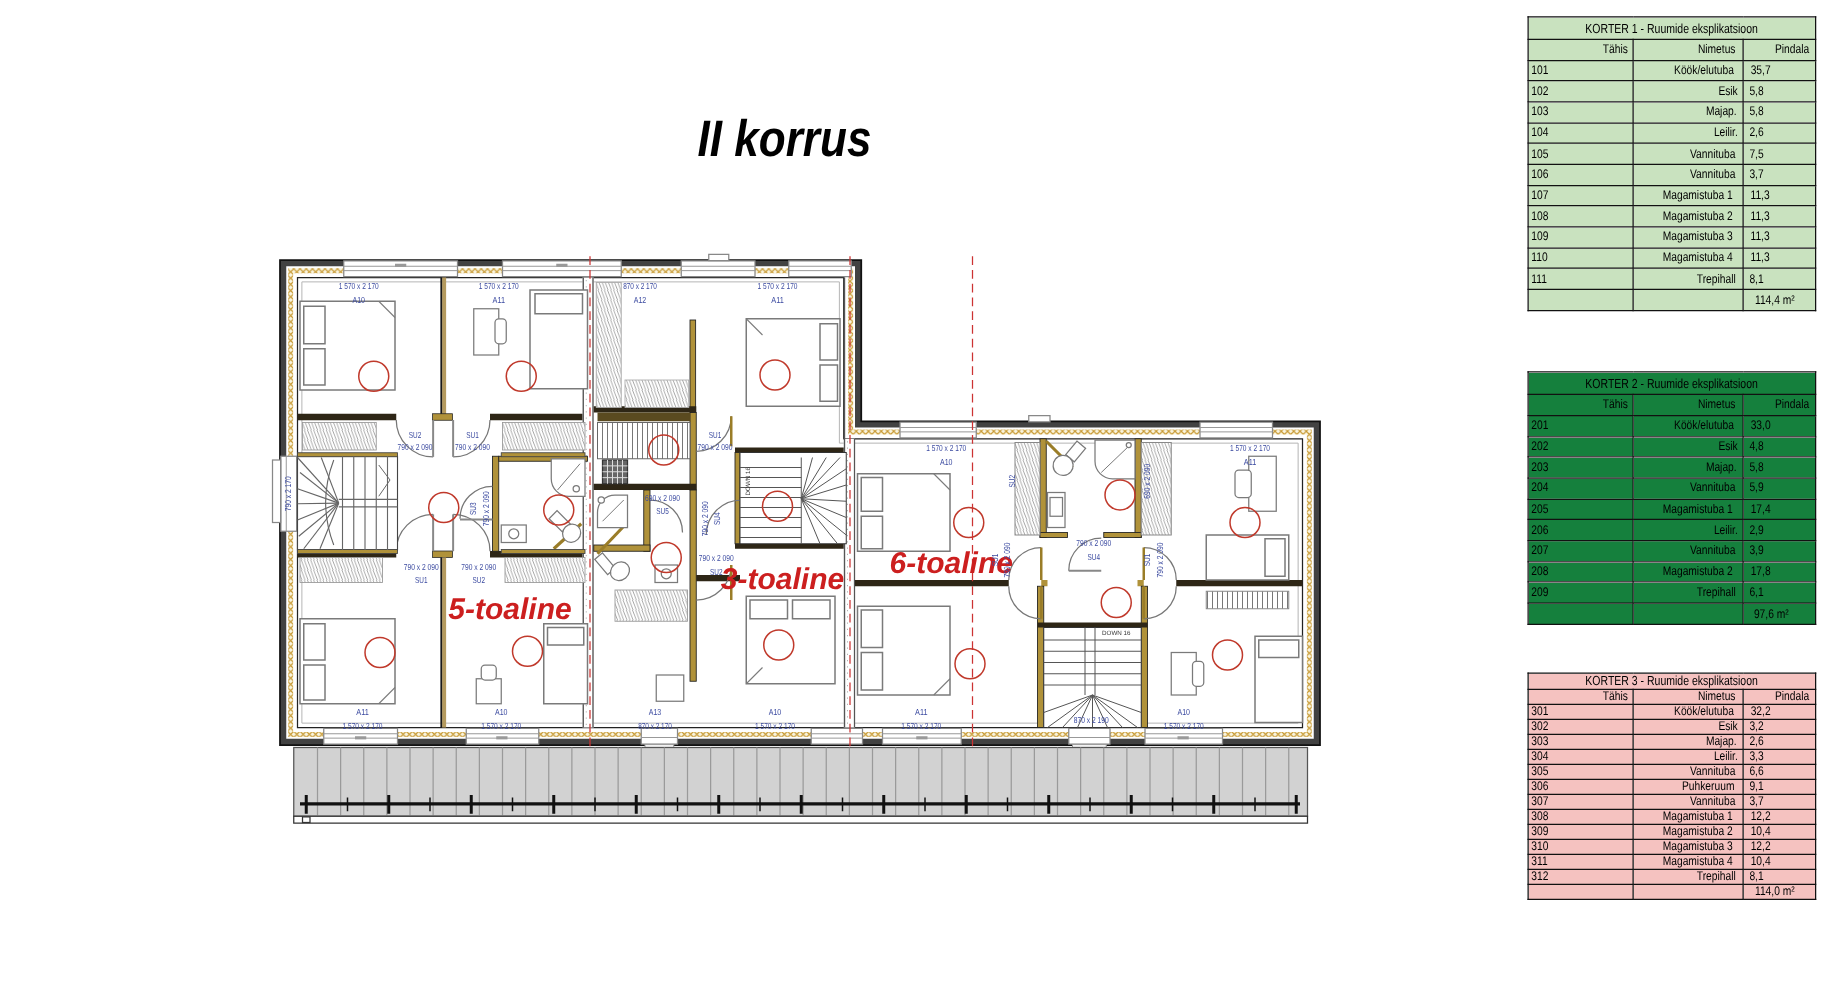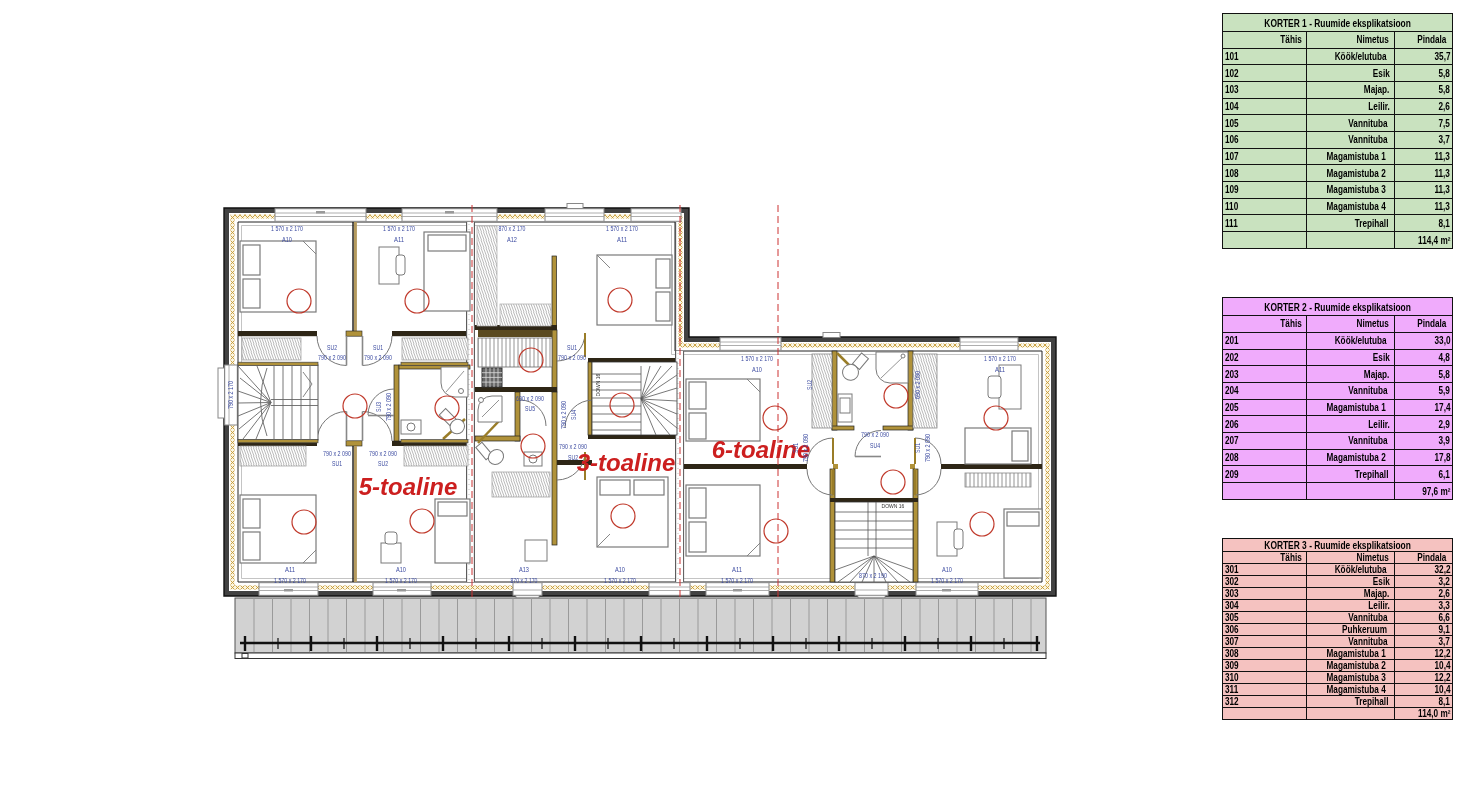--- a/index.html
+++ b/index.html
@@ -1,39 +1,40 @@
 <!DOCTYPE html>
 <html><head>
 <meta charset="utf-8">
 <style>
 html,body{margin:0;padding:0;background:#ffffff;}
 body{font-family:"Liberation Sans", sans-serif;}
 #page{position:relative;width:1457px;height:800px;background:#ffffff;overflow:hidden;}
 #title{position:absolute;left:558px;top:88px;width:300px;font-size:41px;font-weight:bold;font-style:italic;color:#000;}
 #title span{display:inline-block;transform:scaleX(0.86);transform-origin:left center;}
-table.kort{position:absolute;border-collapse:collapse;table-layout:fixed;font-family:"Liberation Sans", sans-serif;font-size:10px;font-weight:bold;color:#000;border:1px solid #000;}
+table.kort{position:absolute;border-collapse:collapse;table-layout:fixed;font-family:"Liberation Sans", sans-serif;font-size:10px;font-weight:normal;color:#000;border:1px solid #000;}
 table.kort td{border:1px solid #111;padding:0 2px;overflow:hidden;white-space:nowrap;}
 table.kort td span{display:inline-block;transform:scaleX(0.82);transform-origin:left center;}
 table.kort td.c{text-align:right;}
 table.kort td.c span{transform-origin:center center;}
-table.kort td.r{text-align:right;}
+table.kort td.r{}
 table.kort td.r span{transform-origin:right center;}
 table.kort td.ttl{text-align:center;font-size:10.5px;}
 table.kort td.ttl span{transform:scaleX(0.8);transform-origin:center center;}
 #t1{left:1222px;top:13px;}
 #t1 td{background:#c9e2bf;}
 #t2{left:1222px;top:297px;}
-#t2 td{background:#f0abfc;}
+#t2 td{background:#15803d;}
 #t3{left:1222px;top:538px;}
 #t3 td{background:#f5c2c0;}
 </style>
 </head>
 <body>
 <div id="page">
 
+<div id="title"><span>II korrus</span></div>
 <svg width="1457" height="800" viewBox="0 0 1457 800" style="position:absolute;left:0;top:0">
 <defs>
 <pattern id="insul" width="5" height="5" patternUnits="userSpaceOnUse">
 <rect width="5" height="5" fill="#f9f4de"></rect>
 <path d="M0,5 L5,0 M0,0 L5,5" stroke="#c89a35" stroke-width="0.9" fill="none"></path>
 </pattern>
 <pattern id="hatch" width="5" height="5" patternUnits="userSpaceOnUse">
 <rect width="5" height="5" fill="#ffffff"></rect>
 <path d="M0,5 L5,0" stroke="#888" stroke-width="0.8" fill="none"></path>
 </pattern>

